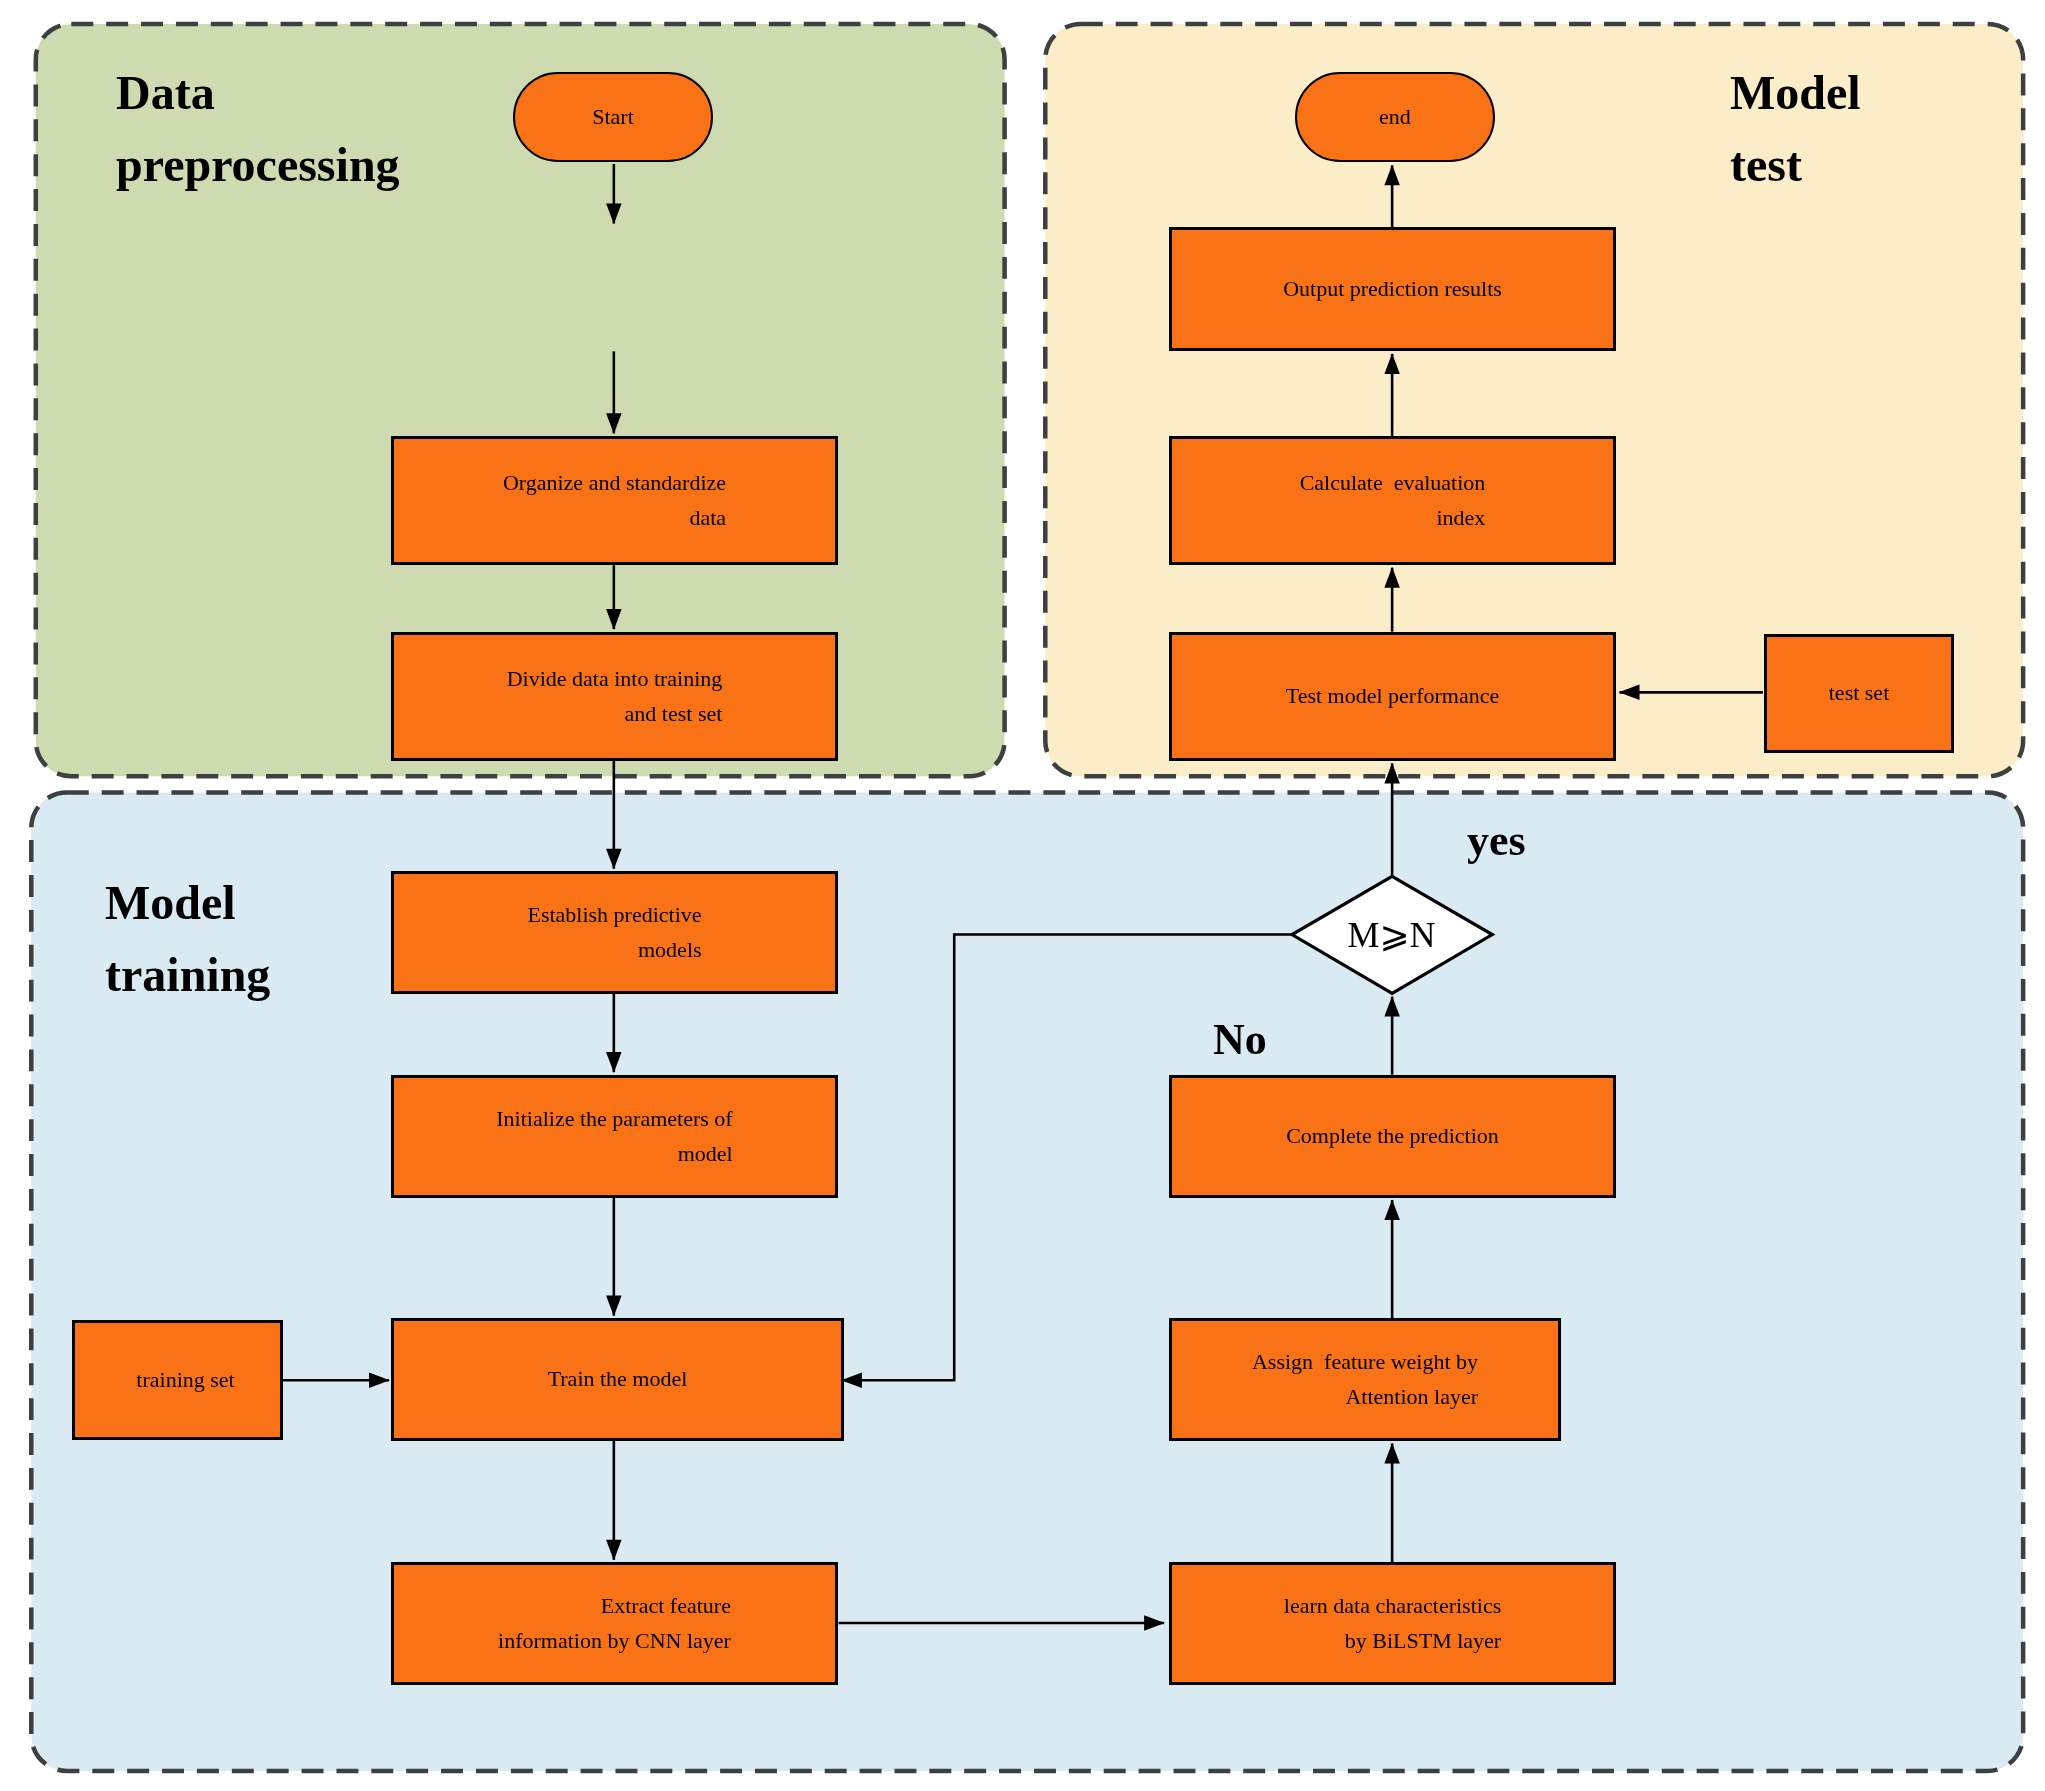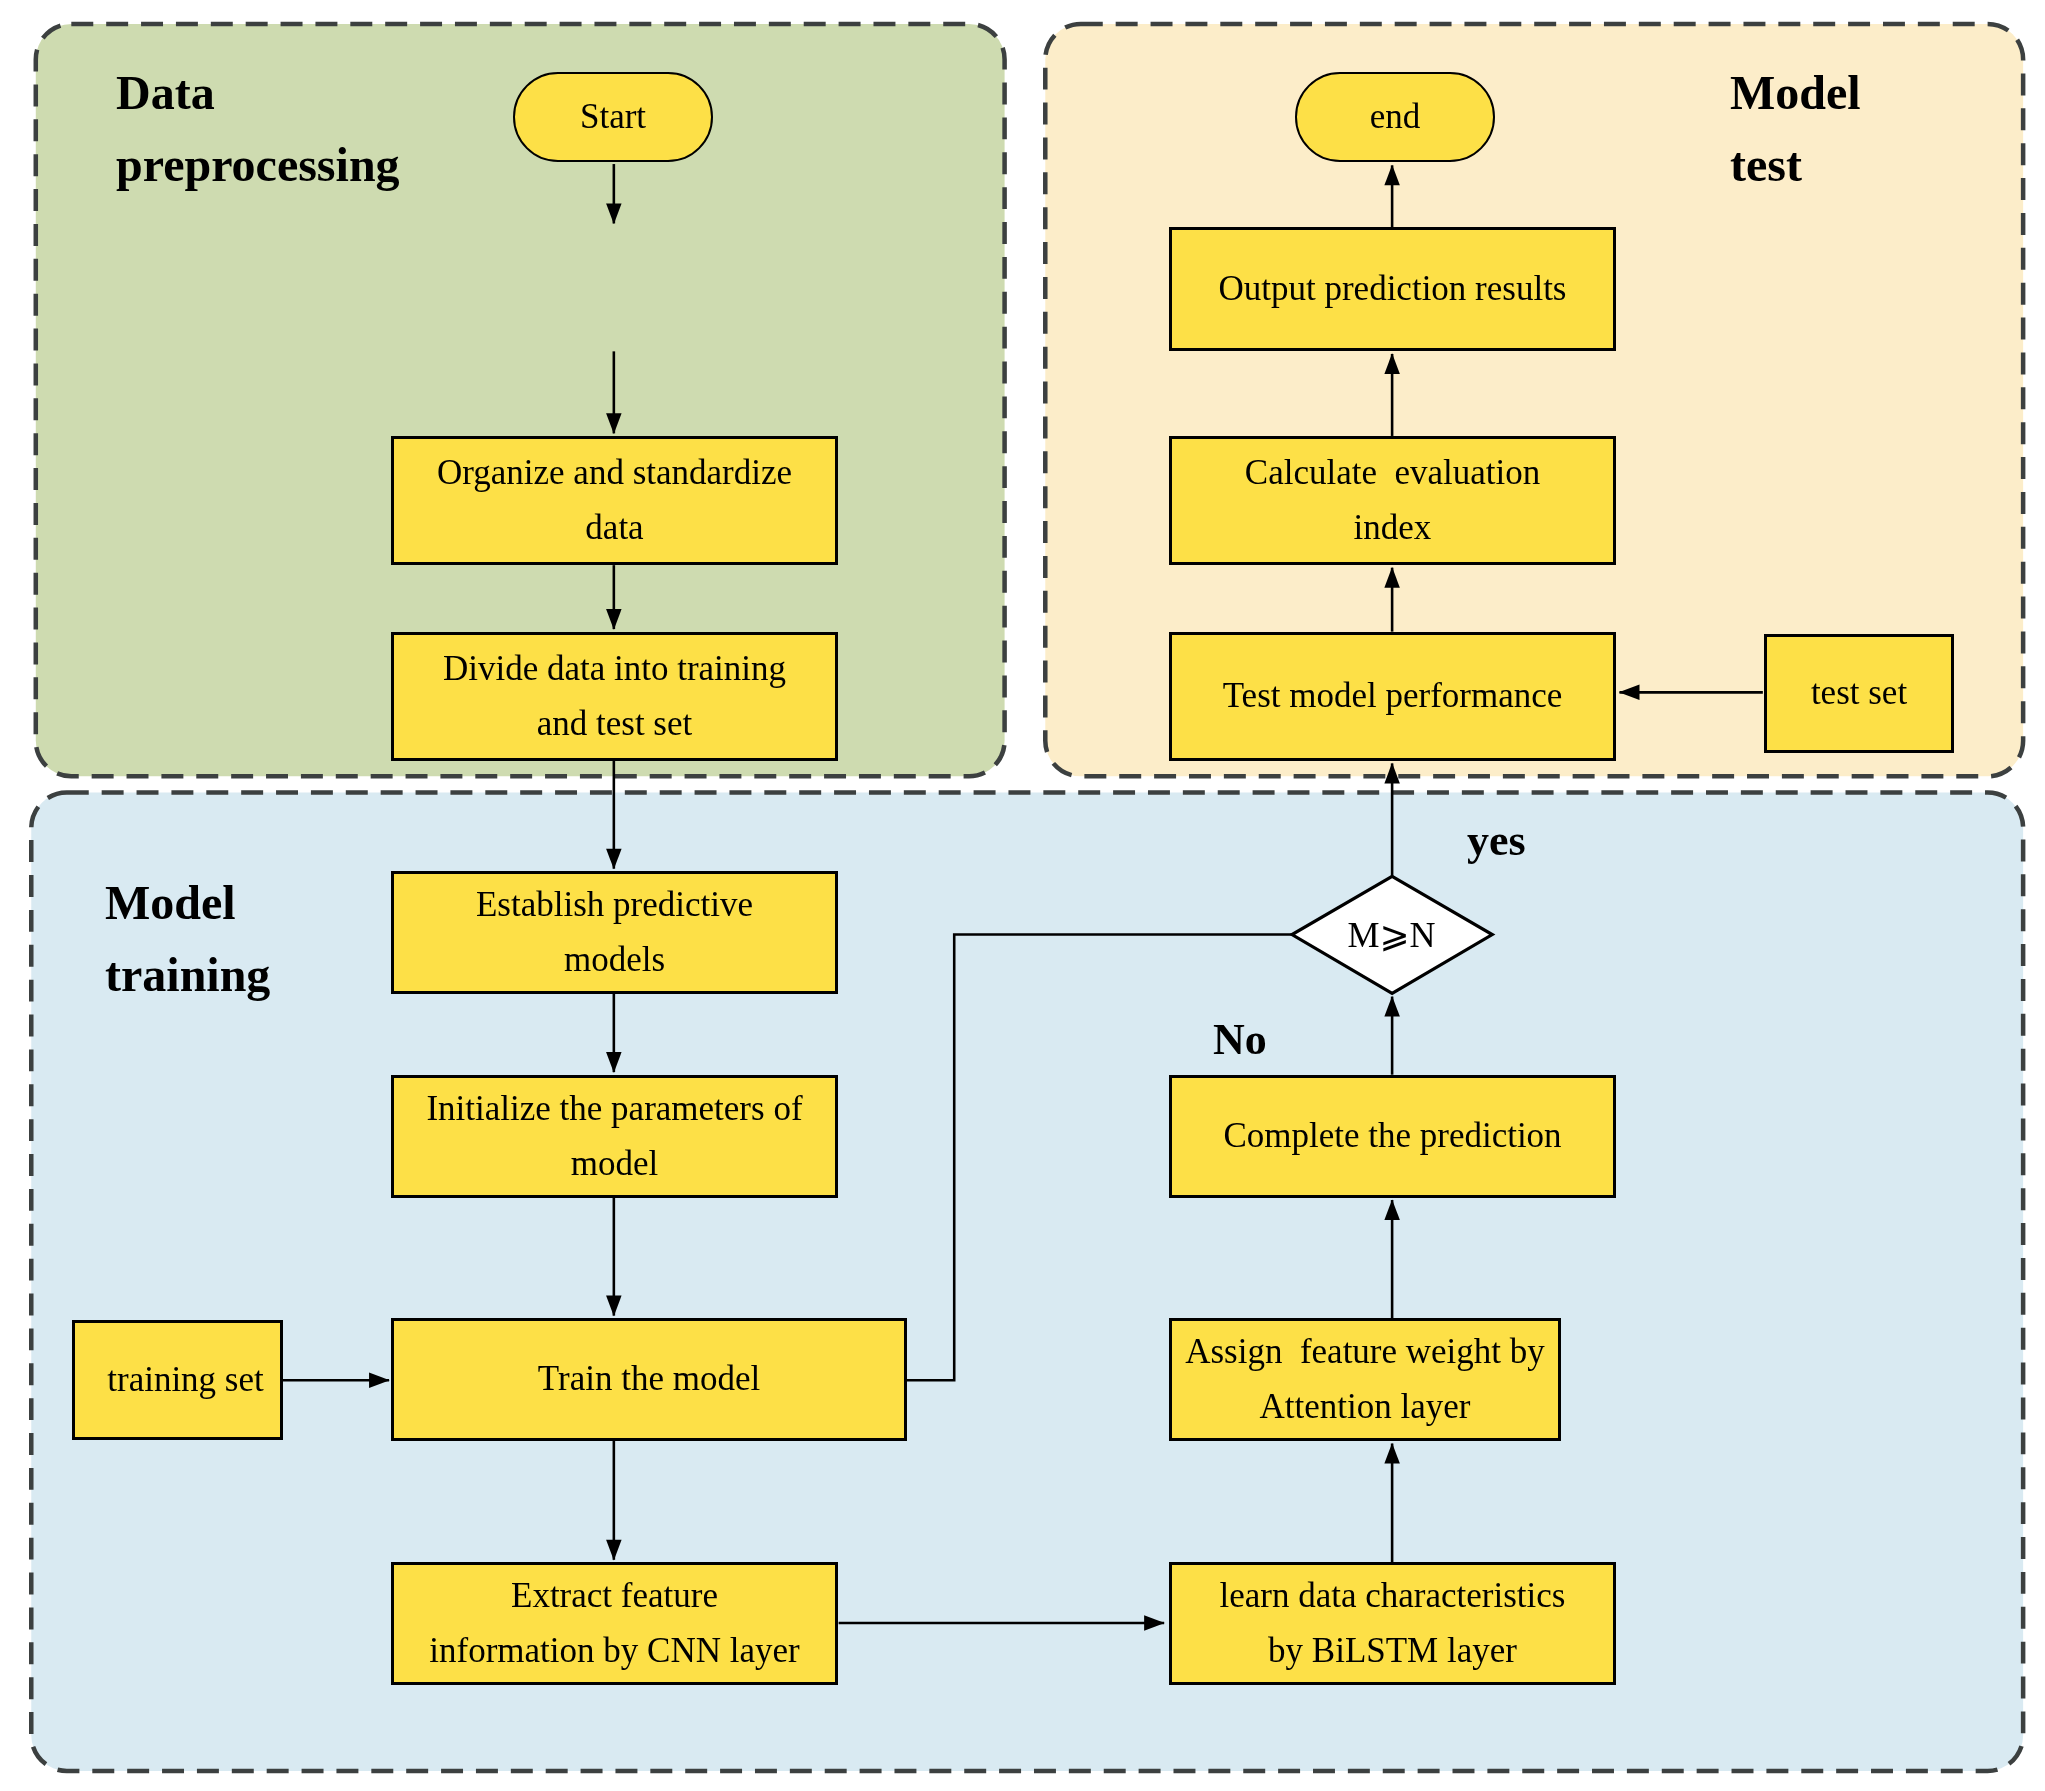--- a/index.html
+++ b/index.html
@@ -8,25 +8,25 @@
     width:2046px;height:1791px;
     background:#ffffff;
     font-family:"Liberation Serif","DejaVu Serif",serif;
     color:#000;
     overflow:hidden;
   }
   .layer{position:absolute;left:0;top:0;width:2046px;height:1791px;}
   .node{
     position:absolute;
     box-sizing:border-box;
-    background:#fde047;
+    background:#f97316;
     border:3.2px solid #000000;
     display:flex;align-items:center;justify-content:center;
-    text-align:center;
-    font-size:35px;line-height:1.56;
+    text-align:right;
+    font-size:22px;line-height:1.56;
     white-space:pre-wrap;
   }
   .oval{border-radius:48px;border-width:2.6px;}
   .rlabel{
     position:absolute;
     font-size:48px;font-weight:bold;line-height:1.5;
     white-space:pre-wrap;
   }
   .elabel{
     position:absolute;
@@ -90,21 +90,21 @@
 
   <div class="node" style="left:391px;top:436px;width:447px;height:129px;">Organize and standardize
 data</div>
   <div class="node" style="left:391px;top:632px;width:447px;height:129px;">Divide data into training
 and test set</div>
 
   <div class="node" style="left:391px;top:871px;width:447px;height:123px;">Establish predictive
 models</div>
   <div class="node" style="left:391px;top:1075px;width:447px;height:123px;">Initialize the parameters of
 model</div>
-  <div class="node" style="left:391px;top:1318px;width:516px;height:123px;">Train the model</div>
+  <div class="node" style="left:391px;top:1318px;width:453px;height:123px;">Train the model</div>
   <div class="node" style="left:72px;top:1320px;width:211px;height:120px;padding-left:16px;">training set</div>
   <div class="node" style="left:391px;top:1562px;width:447px;height:123px;">Extract feature
 information by CNN layer</div>
 
   <div class="node" style="left:1169px;top:1562px;width:447px;height:123px;">learn data characteristics
 by BiLSTM layer</div>
   <div class="node" style="left:1169px;top:1318px;width:392px;height:123px;">Assign  feature weight by
 Attention layer</div>
   <div class="node" style="left:1169px;top:1075px;width:447px;height:123px;">Complete the prediction</div>
 

